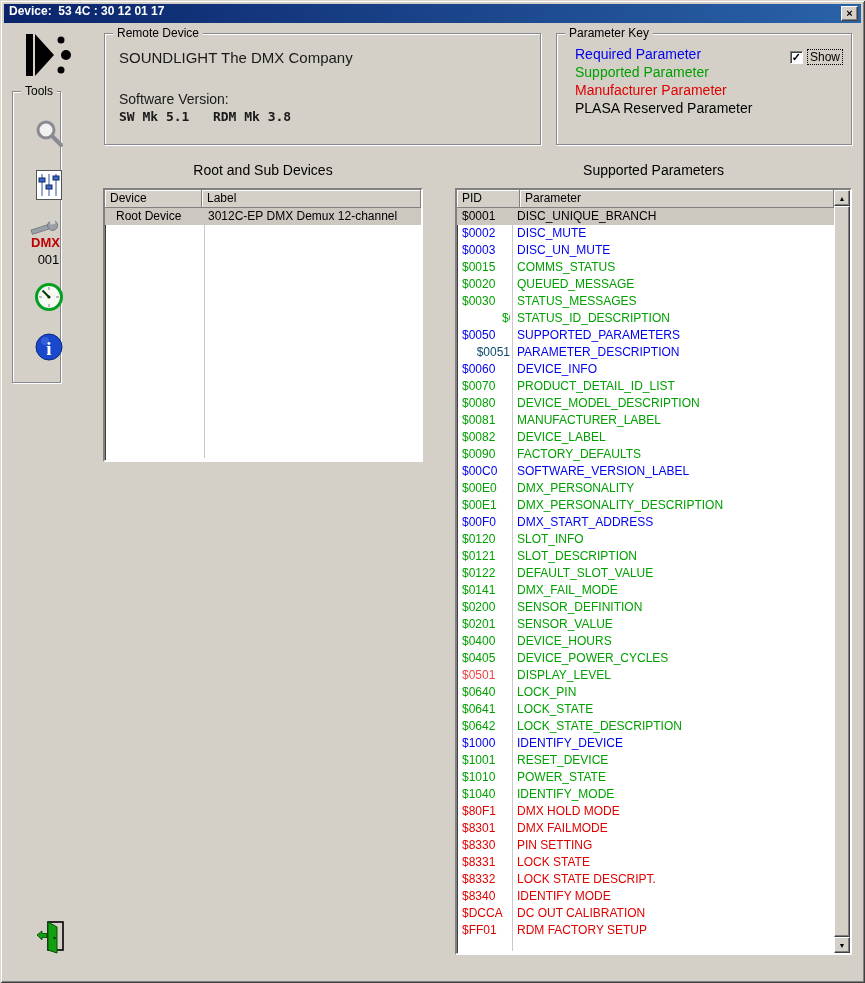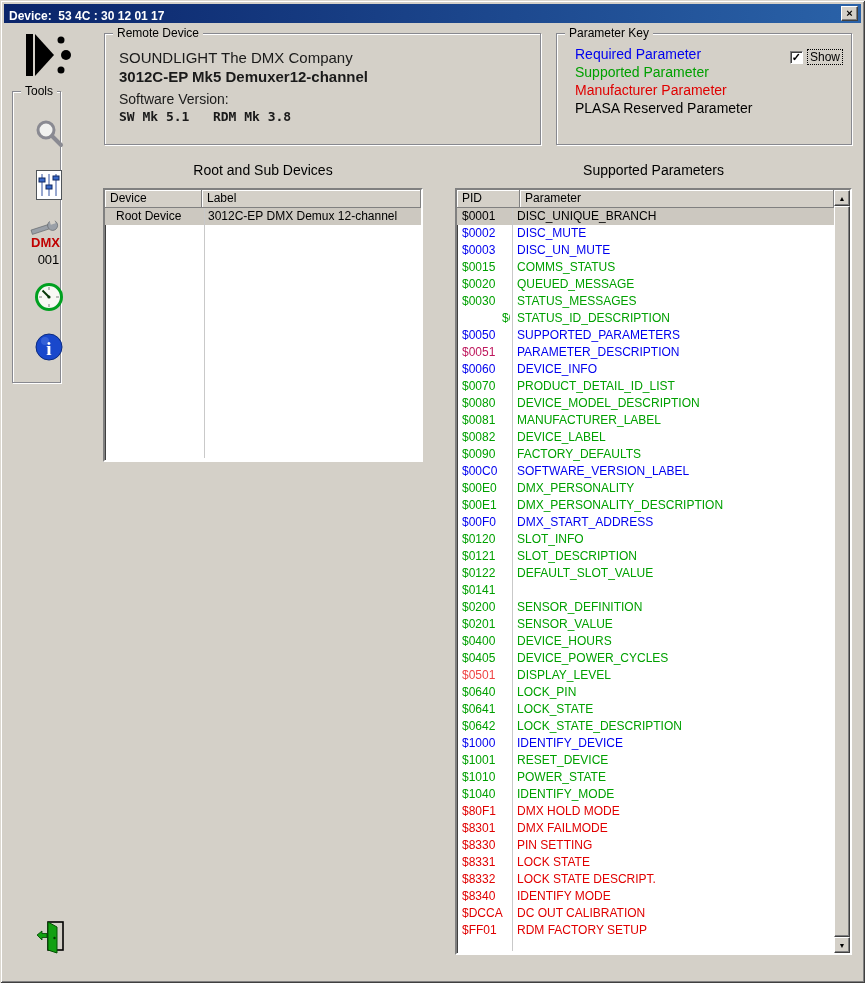--- a/index.html
+++ b/index.html
@@ -9,21 +9,21 @@
   .window {
     position:relative; width:865px; height:983px; background:#d4d0c8; overflow:hidden;
     box-shadow: inset 1px 1px 0 #dcd8d0, inset -1px -1px 0 #404040,
                 inset 2px 2px 0 #ffffff, inset -2px -2px 0 #808080;
   }
 
   
   .titlebar {
     position:absolute; left:4px; top:4px; right:4px; height:19px;
     background:linear-gradient(to right,#0a246a,#2a62a8);
-    display:flex; align-items:flex-end; padding-left:5px;
+    display:flex; align-items:flex-start; padding-left:5px;
     color:#fff; font-size:12px; font-weight:bold; white-space:pre;
   }
   .close-btn {
     position:absolute; right:3px; top:2px; width:17px; height:15px;
     background:#d4d0c8; color:#000; font-size:11px; font-weight:bold;
     line-height:13px; text-align:center; cursor:default;
     border:1px solid; border-color:#ffffff #404040 #404040 #ffffff;
     box-shadow: inset -1px -1px 0 #808080;
   }
 
@@ -197,21 +197,20 @@
           <circle cx="11" cy="9" r="4" fill="#4a74e0" opacity="0.55"></circle>
           <text x="15" y="23" text-anchor="middle" font-family="Liberation Serif, serif" font-size="19" font-weight="bold" fill="#ffffff">i</text>
         </svg>
       </span>
     </div>
   </div>
 
   <div class="groupbox remote-box">
     <div class="legend">Remote Device</div>
     <div class="rd-line rd-l1">SOUNDLIGHT The DMX Company</div>
-    <div class="rd-line rd-l2">3012C-EP Mk5 Demuxer12-channel</div>
     <div class="rd-line rd-l3">Software Version:</div>
     <div class="rd-line rd-l4">SW Mk 5.1   RDM Mk 3.8</div>
   </div>
 
   <div class="groupbox key-box">
     <div class="legend">Parameter Key</div>
     <div class="key-item key-0" style="color: rgb(0, 0, 238);">Required Parameter</div>
     <div class="key-item key-1" style="color: rgb(0, 160, 0);">Supported Parameter</div>
     <div class="key-item key-2" style="color: rgb(224, 0, 0);">Manufacturer Parameter</div>
     <div class="key-item key-3" style="color: rgb(0, 0, 0);">PLASA Reserved Parameter</div>
@@ -271,21 +270,21 @@
           </div>
           <div class="prow">
             <div class="c1" style="color: rgb(0, 160, 0); padding-left: 45px;">$0031</div>
             <div class="c2" style="color: rgb(0, 160, 0);">STATUS_ID_DESCRIPTION</div>
           </div>
           <div class="prow">
             <div class="c1" style="color: rgb(0, 0, 238);">$0050</div>
             <div class="c2" style="color: rgb(0, 0, 238);">SUPPORTED_PARAMETERS</div>
           </div>
           <div class="prow">
-            <div class="c1" style="color: #be185d;">$0051</div>
+            <div class="c1" style="color: #0c4a6e; text-align: right;">$0051</div>
             <div class="c2" style="color: rgb(0, 0, 238);">PARAMETER_DESCRIPTION</div>
           </div>
           <div class="prow">
             <div class="c1" style="color: rgb(0, 0, 238);">$0060</div>
             <div class="c2" style="color: rgb(0, 0, 238);">DEVICE_INFO</div>
           </div>
           <div class="prow">
             <div class="c1" style="color: rgb(0, 160, 0);">$0070</div>
             <div class="c2" style="color: rgb(0, 160, 0);">PRODUCT_DETAIL_ID_LIST</div>
           </div>
@@ -328,20 +327,21 @@
           <div class="prow">
             <div class="c1" style="color: rgb(0, 160, 0);">$0121</div>
             <div class="c2" style="color: rgb(0, 160, 0);">SLOT_DESCRIPTION</div>
           </div>
           <div class="prow">
             <div class="c1" style="color: rgb(0, 160, 0);">$0122</div>
             <div class="c2" style="color: rgb(0, 160, 0);">DEFAULT_SLOT_VALUE</div>
           </div>
           <div class="prow">
             <div class="c1" style="color: rgb(0, 160, 0);">$0141</div>
+            <div class="c2" style="color: rgb(0, 160, 0);">DMX_FAIL_MODE</div>
           </div>
           <div class="prow">
             <div class="c1" style="color: rgb(0, 160, 0);">$0200</div>
             <div class="c2" style="color: rgb(0, 160, 0);">SENSOR_DEFINITION</div>
           </div>
           <div class="prow">
             <div class="c1" style="color: rgb(0, 160, 0);">$0201</div>
             <div class="c2" style="color: rgb(0, 160, 0);">SENSOR_VALUE</div>
           </div>
           <div class="prow">

